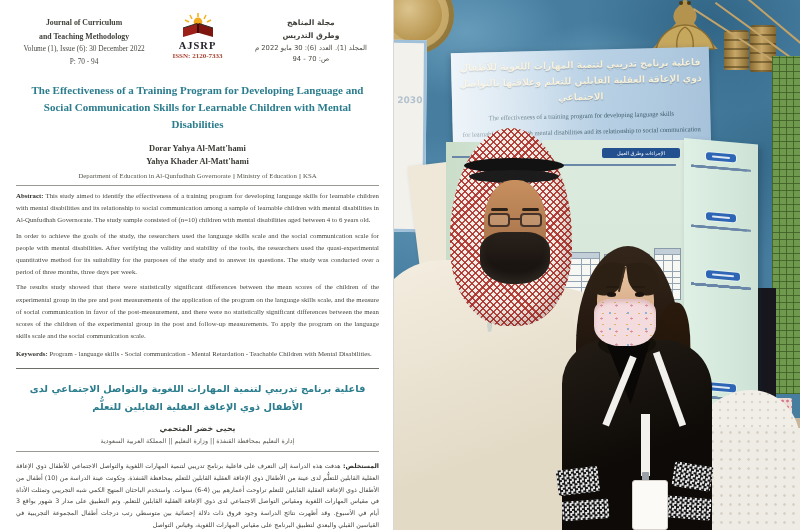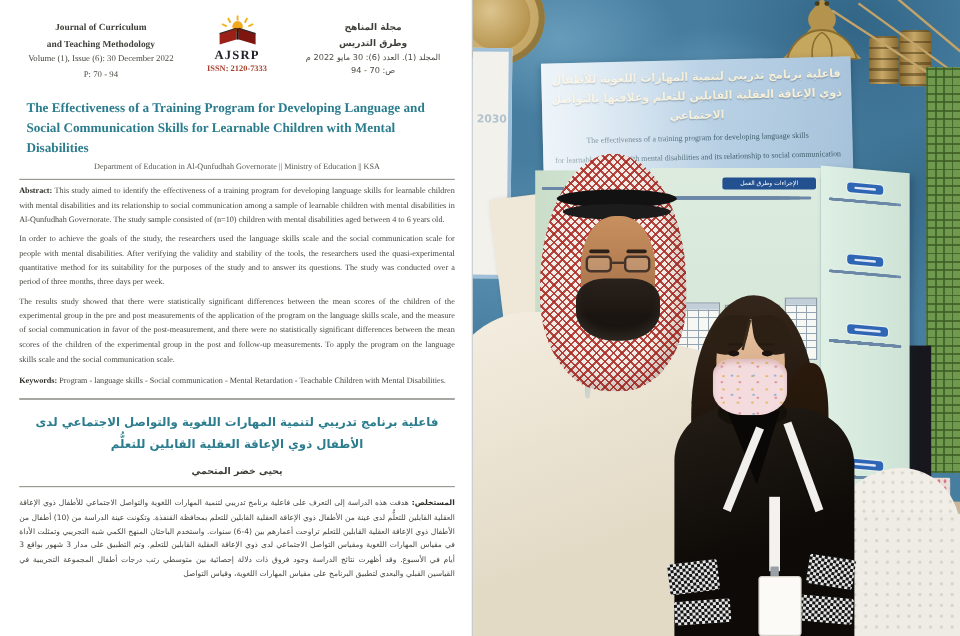--- a/index.html
+++ b/index.html
@@ -11,21 +11,21 @@
            display:flex; flex-direction:column; overflow:hidden; border-right:1px solid #d8d8d8; }
   .p-header { display:flex; align-items:flex-start; justify-content:space-between; }
   .ph-col { width:138px; text-align:center; color:#4a4a44; font-size:7.3px; line-height:1.75; padding-top:6px; }
   .ph-col b { display:block; font-size:7.8px; color:#3f3f3a; }
   .ph-logo { width:92px; text-align:center; padding-top:2px; }
   .ph-logo .acr { font-size:10.5px; font-weight:bold; color:#23242b; letter-spacing:1px; margin-top:-2px; }
   .ph-logo .issn { font-size:7px; font-weight:bold; color:#a8402f; margin-top:1px; }
   .ph-ar { direction:rtl; font-family:"DejaVu Sans", sans-serif; font-size:6.8px; }
   .ph-ar b { font-size:7.6px; }
 
-  .title-en { margin-top:13px; text-align:left; font-size:11px; line-height:1.55; font-weight:bold; color:#2b7d8e; padding:0 6px; }
+  .title-en { margin-top:13px; text-align:center; font-size:11px; line-height:1.55; font-weight:bold; color:#2b7d8e; padding:0 6px; }
   .authors { margin-top:9px; text-align:center; font-size:8.4px; font-weight:bold; color:#3a3a35; line-height:1.6; }
   .affil { margin-top:3px; text-align:center; font-size:6.8px; color:#55554e; }
   .rule { border:none; border-top:1px solid #9a9a94; margin:6px 0 4px; }
   .rule.dark { border-top:1px solid #6e6e68; margin-top:5px; }
 
   .abs { font-size:6.8px; color:#45453f; line-height:1.8; text-align:justify; margin-bottom:3px; }
   .abs b { color:#2e2e29; }
   .kw { margin-top:2px; }
 
   .title-ar { direction:rtl; font-family:"DejaVu Sans", sans-serif; margin-top:7px; text-align:center;
@@ -236,33 +236,38 @@
       </div>
       <div class="ph-col ph-ar">
         <b>مجلة المناهج</b>
         <b>وطرق التدريس</b>
         <span>المجلد (1). العدد (6): 30 مايو 2022 م</span><br>
         <span>ص: 70 - 94</span>
       </div>
     </div>
 
     <h1 class="title-en">The Effectiveness of a Training Program for Developing Language and Social Communication Skills for Learnable Children with Mental Disabilities</h1>
+    <div class="authors">
+      <div>Dorar Yahya Al-Matt'hami</div>
+      <div>Yahya Khader Al-Matt'hami</div>
+    </div>
     <div class="affil">Department of Education in Al-Qunfudhah Governorate || Ministry of Education || KSA</div>
     <hr class="rule">
 
     <p class="abs"><b>Abstract:</b><span> This study aimed to identify the effectiveness of a training program for developing language skills for learnable children with mental disabilities and its relationship to social communication among a sample of learnable children with mental disabilities in Al-Qunfudhah Governorate. The study sample consisted of (n=10) children with mental disabilities aged between 4 to 6 years old.</span></p>
     <p class="abs">In order to achieve the goals of the study, the researchers used the language skills scale and the social communication scale for people with mental disabilities. After verifying the validity and stability of the tools, the researchers used the quasi-experimental quantitative method for its suitability for the purposes of the study and to answer its questions. The study was conducted over a period of three months, three days per week.</p>
     <p class="abs">The results study showed that there were statistically significant differences between the mean scores of the children of the experimental group in the pre and post measurements of the application of the program on the language skills scale, and the measure of social communication in favor of the post-measurement, and there were no statistically significant differences between the mean scores of the children of the experimental group in the post and follow-up measurements. To apply the program on the language skills scale and the social communication scale.</p>
     <p class="abs kw"><b>Keywords:</b><span> Program - language skills - Social communication - Mental Retardation - Teachable Children with Mental Disabilities.</span></p>
     <hr class="rule dark">
 
     <h2 class="title-ar">فاعلية برنامج تدريبي لتنمية المهارات اللغوية والتواصل الاجتماعي لدى الأطفال ذوي الإعاقة العقلية القابلين للتعلُّم</h2>
     <div class="authors-ar">
       <div>يحيى خضر المتحمي</div>
     </div>
+    <div class="affil-ar">إدارة التعليم بمحافظة القنفذة || وزارة التعليم || المملكة العربية السعودية</div>
     <hr class="rule">
     <p class="abs-ar"><b>المستخلص:</b><span> هدفت هذه الدراسة إلى التعرف على فاعلية برنامج تدريبي لتنمية المهارات اللغوية والتواصل الاجتماعي للأطفال ذوي الإعاقة العقلية القابلين للتعلُّم لدى عينة من الأطفال ذوي الإعاقة العقلية القابلين للتعلم بمحافظة القنفذة. وتكونت عينة الدراسة من (10) أطفال من الأطفال ذوي الإعاقة العقلية القابلين للتعلم تراوحت أعمارهم بين (4-6) سنوات. واستخدم الباحثان المنهج الكمي شبه التجريبي وتمثلت الأداة في مقياس المهارات اللغوية ومقياس التواصل الاجتماعي لدى ذوي الإعاقة العقلية القابلين للتعلم. وتم التطبيق على مدار 3 شهور بواقع 3 أيام في الأسبوع. وقد أظهرت نتائج الدراسة وجود فروق ذات دلالة إحصائية بين متوسطي رتب درجات أطفال المجموعة التجريبية في القياسين القبلي والبعدي لتطبيق البرنامج على مقياس المهارات اللغوية، وقياس التواصل</span></p>
 
   </div>
 
   <div class="photo">
 
     <div class="gold-disc z1"></div>
     <svg class="dome z1" viewBox="0 0 78 64">
       <path d="M39 0 C36 8 30 10 28 16 C26 22 30 26 30 26 L18 40 L6 52 L72 52 L60 40 L48 26 C48 26 52 22 50 16 C48 10 42 8 39 0 Z" fill="#b4934e"></path>

